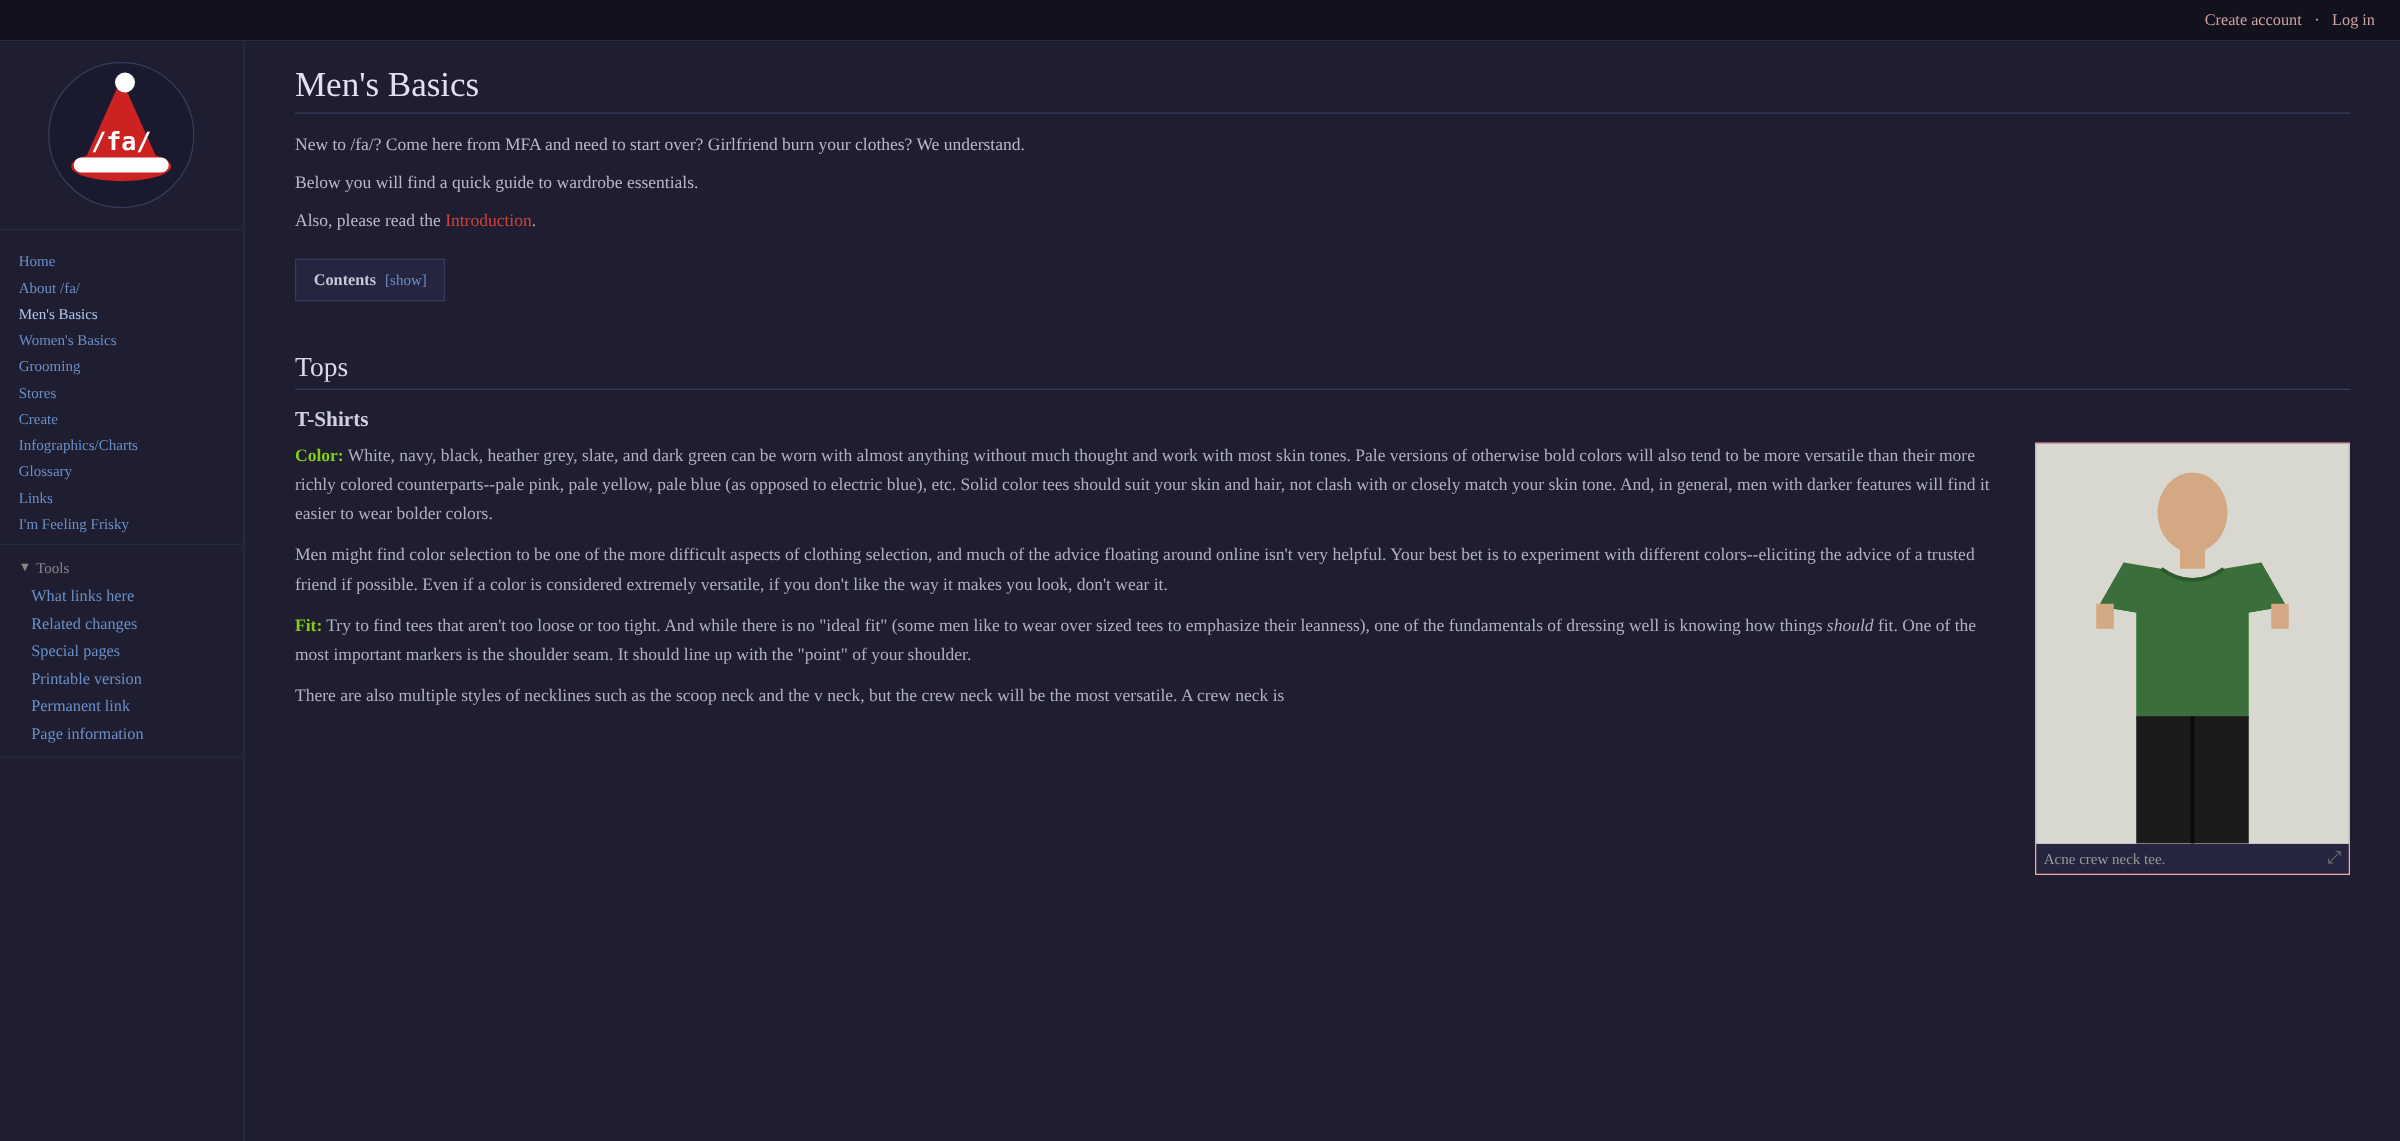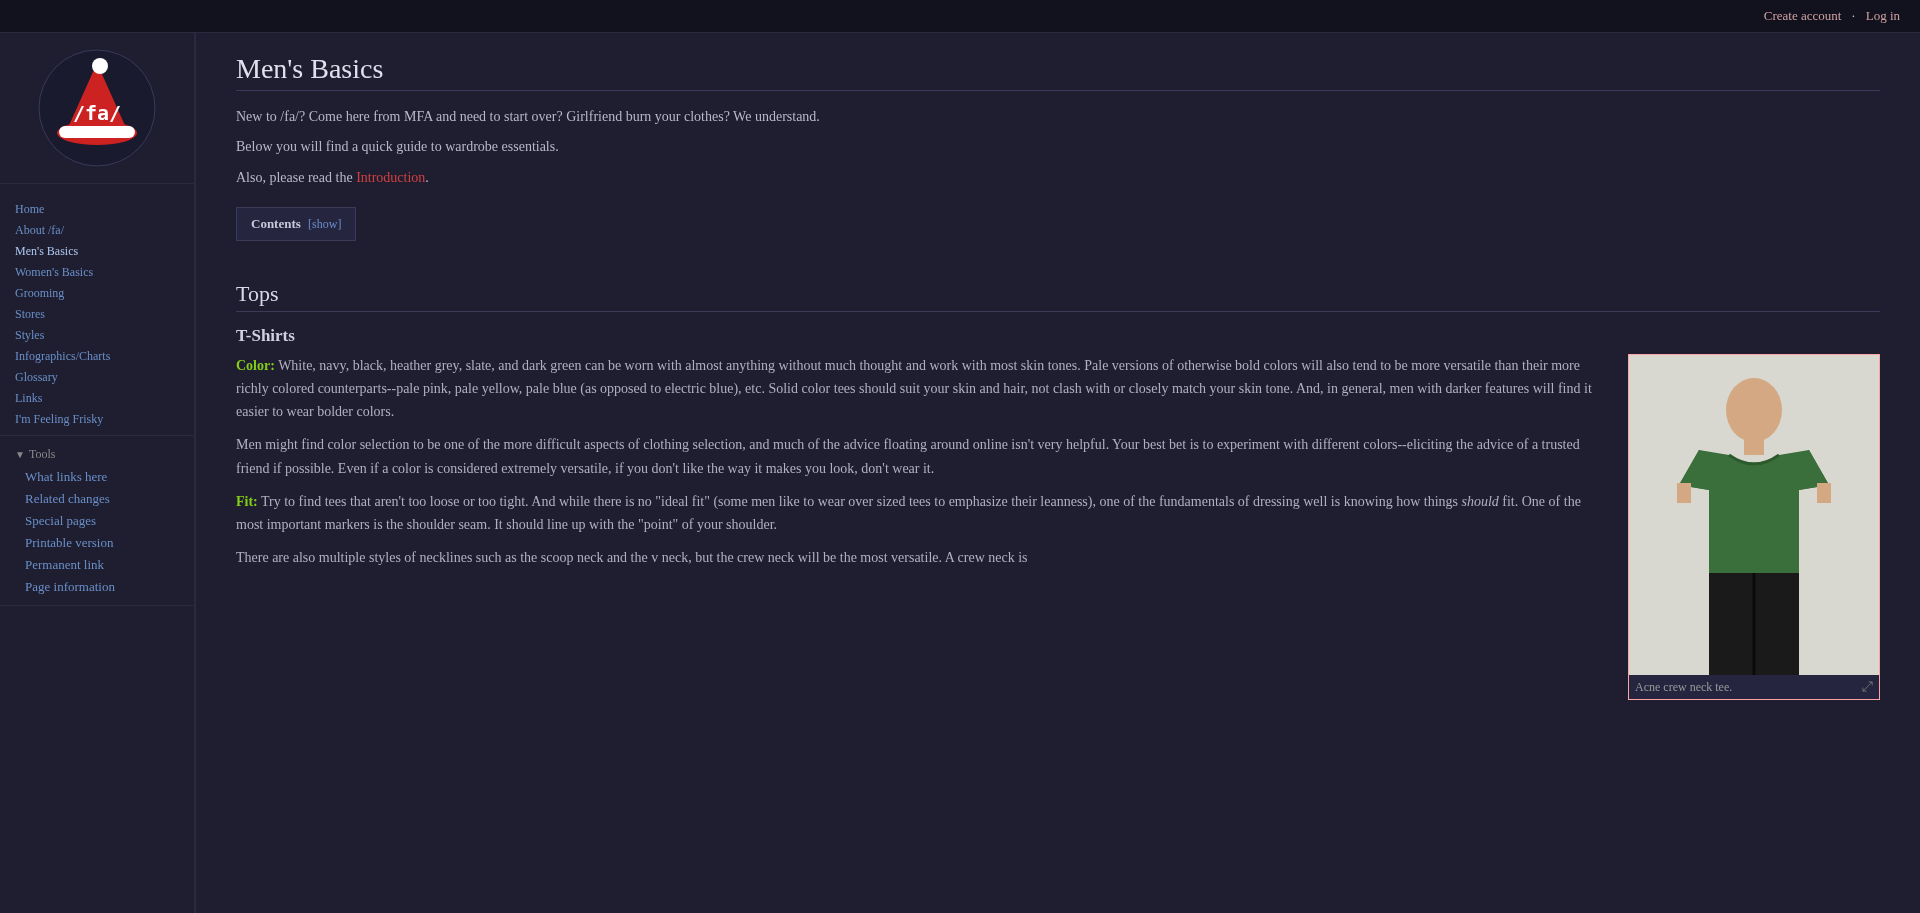--- a/index.html
+++ b/index.html
@@ -221,21 +221,21 @@
     </div>
 
     <div id="sidebar-nav">
       <div class="nav-section">
         <a class="nav-item" href="#">Home</a>
         <a class="nav-item" href="#">About /fa/</a>
         <a class="nav-item active" href="#">Men's Basics</a>
         <a class="nav-item" href="#">Women's Basics</a>
         <a class="nav-item" href="#">Grooming</a>
         <a class="nav-item" href="#">Stores</a>
-        <a class="nav-item" href="#">Styles</a>
+        <a class="nav-item" href="#">Create</a>
         <a class="nav-item" href="#">Infographics/Charts</a>
         <a class="nav-item" href="#">Glossary</a>
         <a class="nav-item" href="#">Links</a>
         <a class="nav-item" href="#">I'm Feeling Frisky</a>
       </div>
 
       <div class="nav-section">
         <div class="nav-section-header">
           <span class="triangle">▼</span>
           <span>Tools</span>

